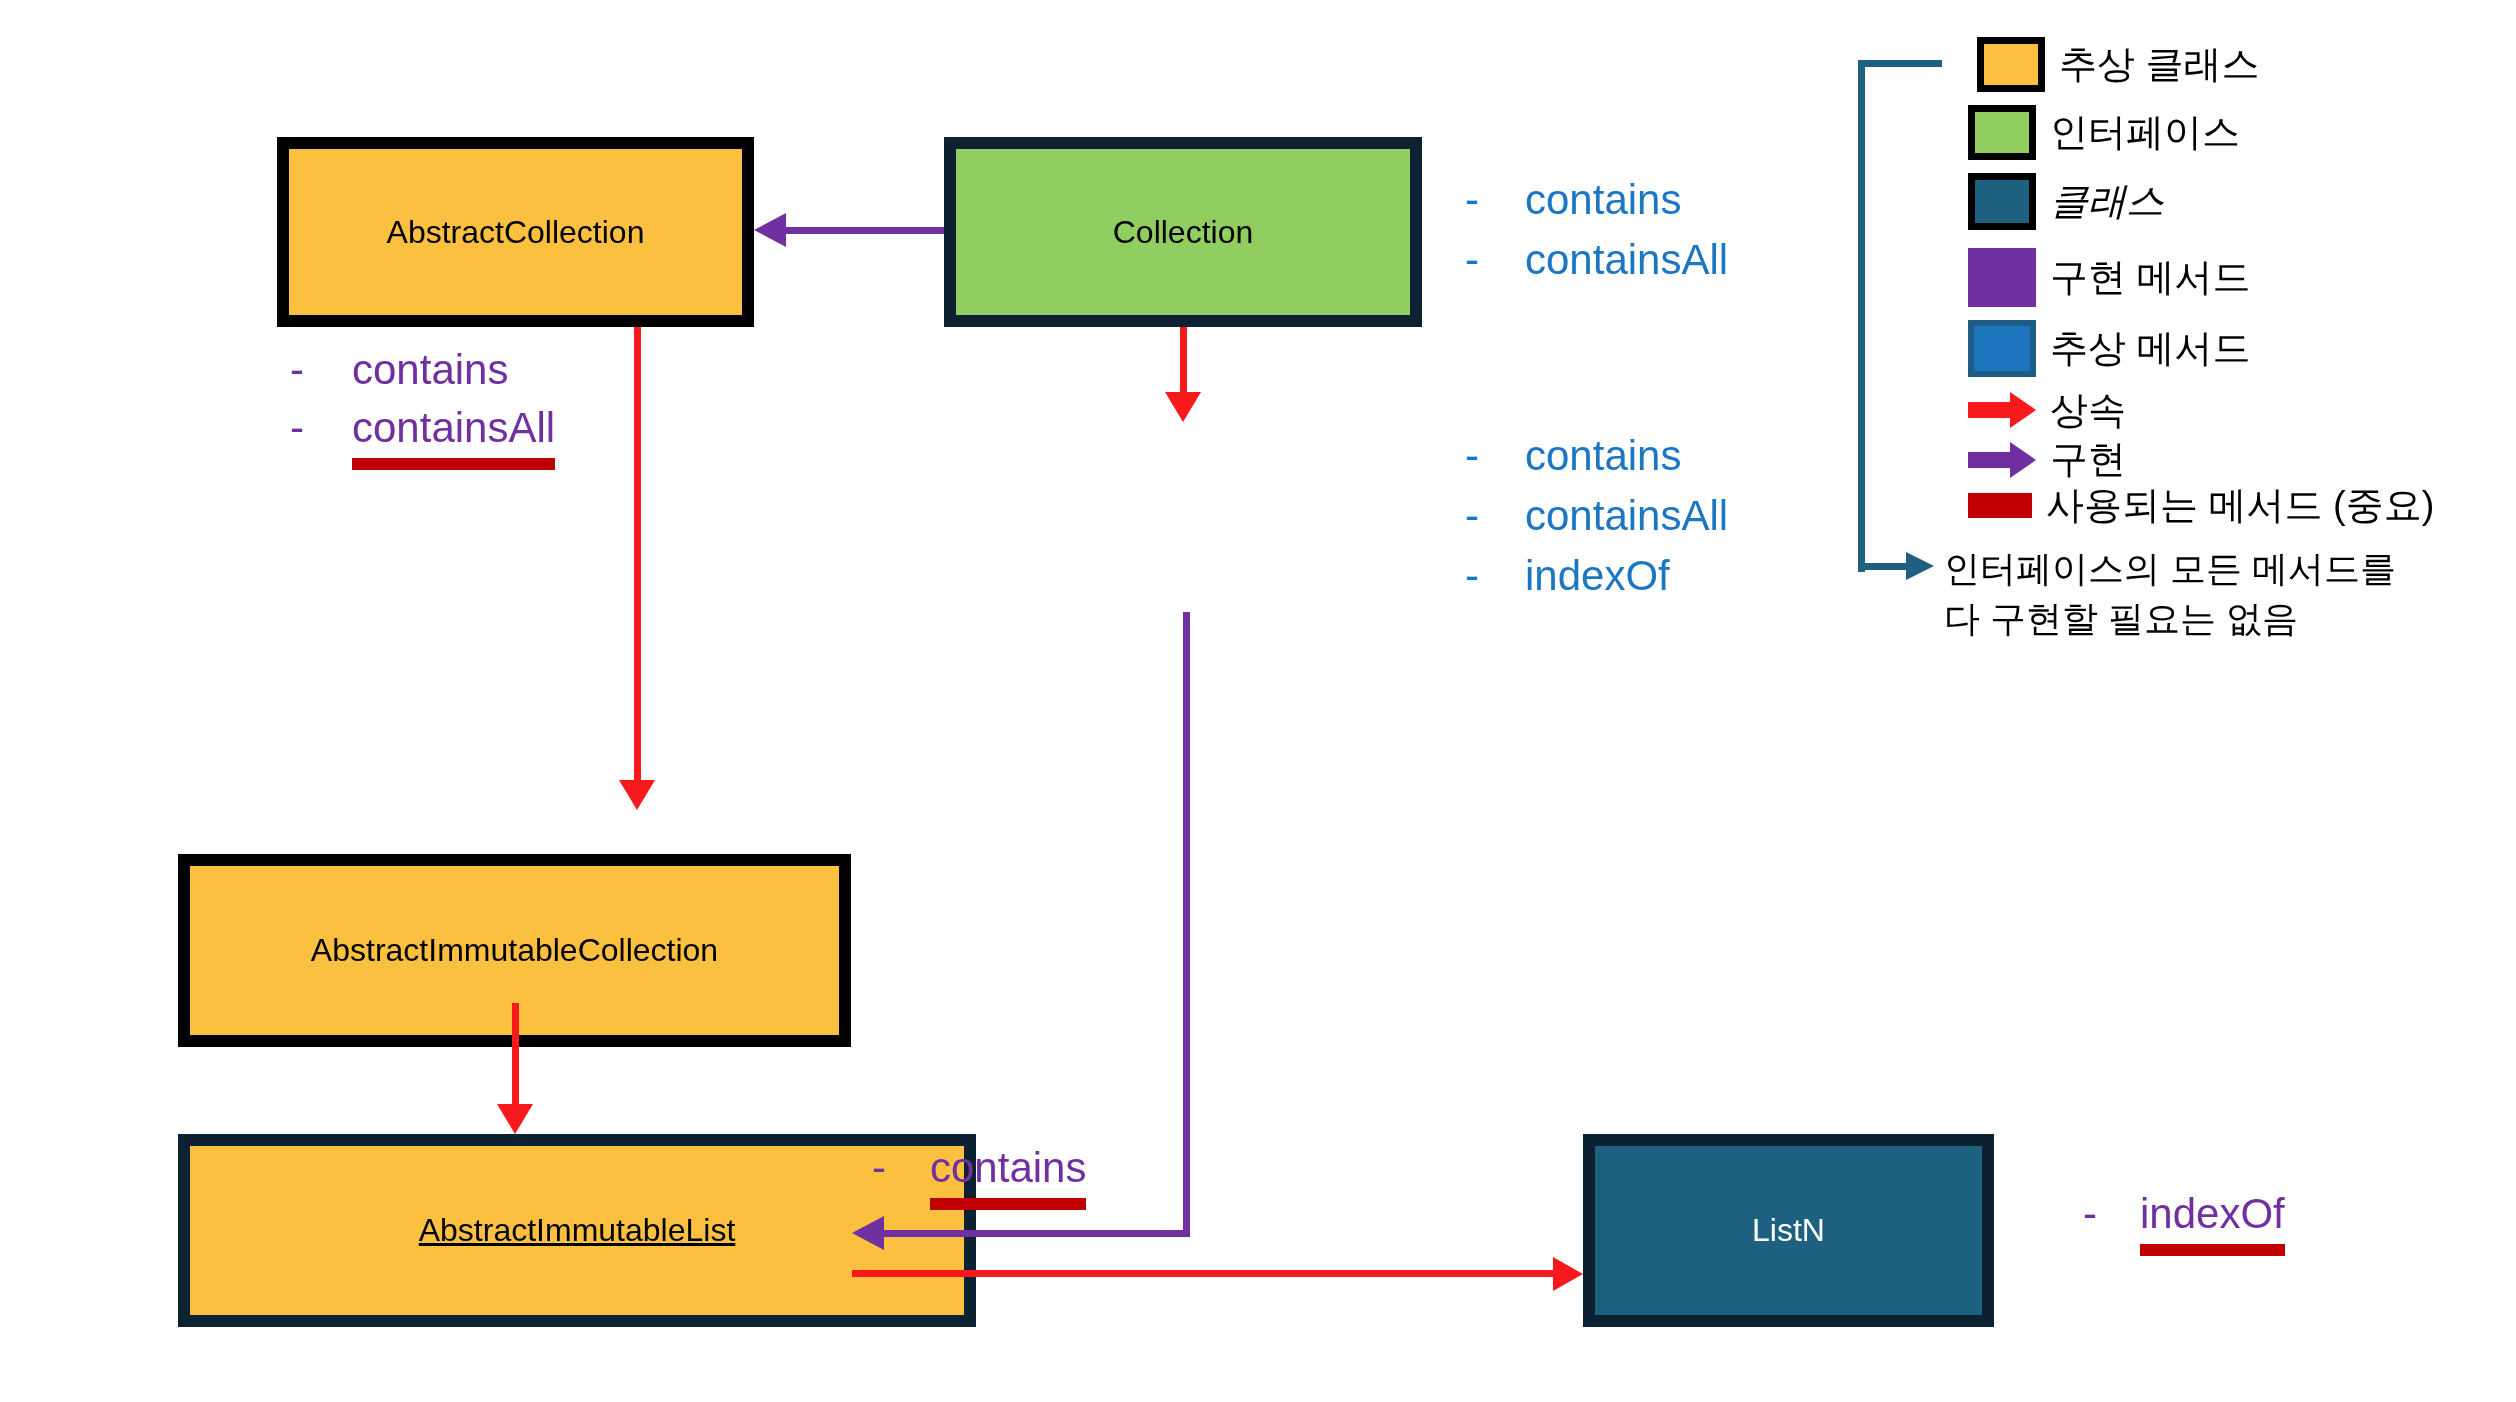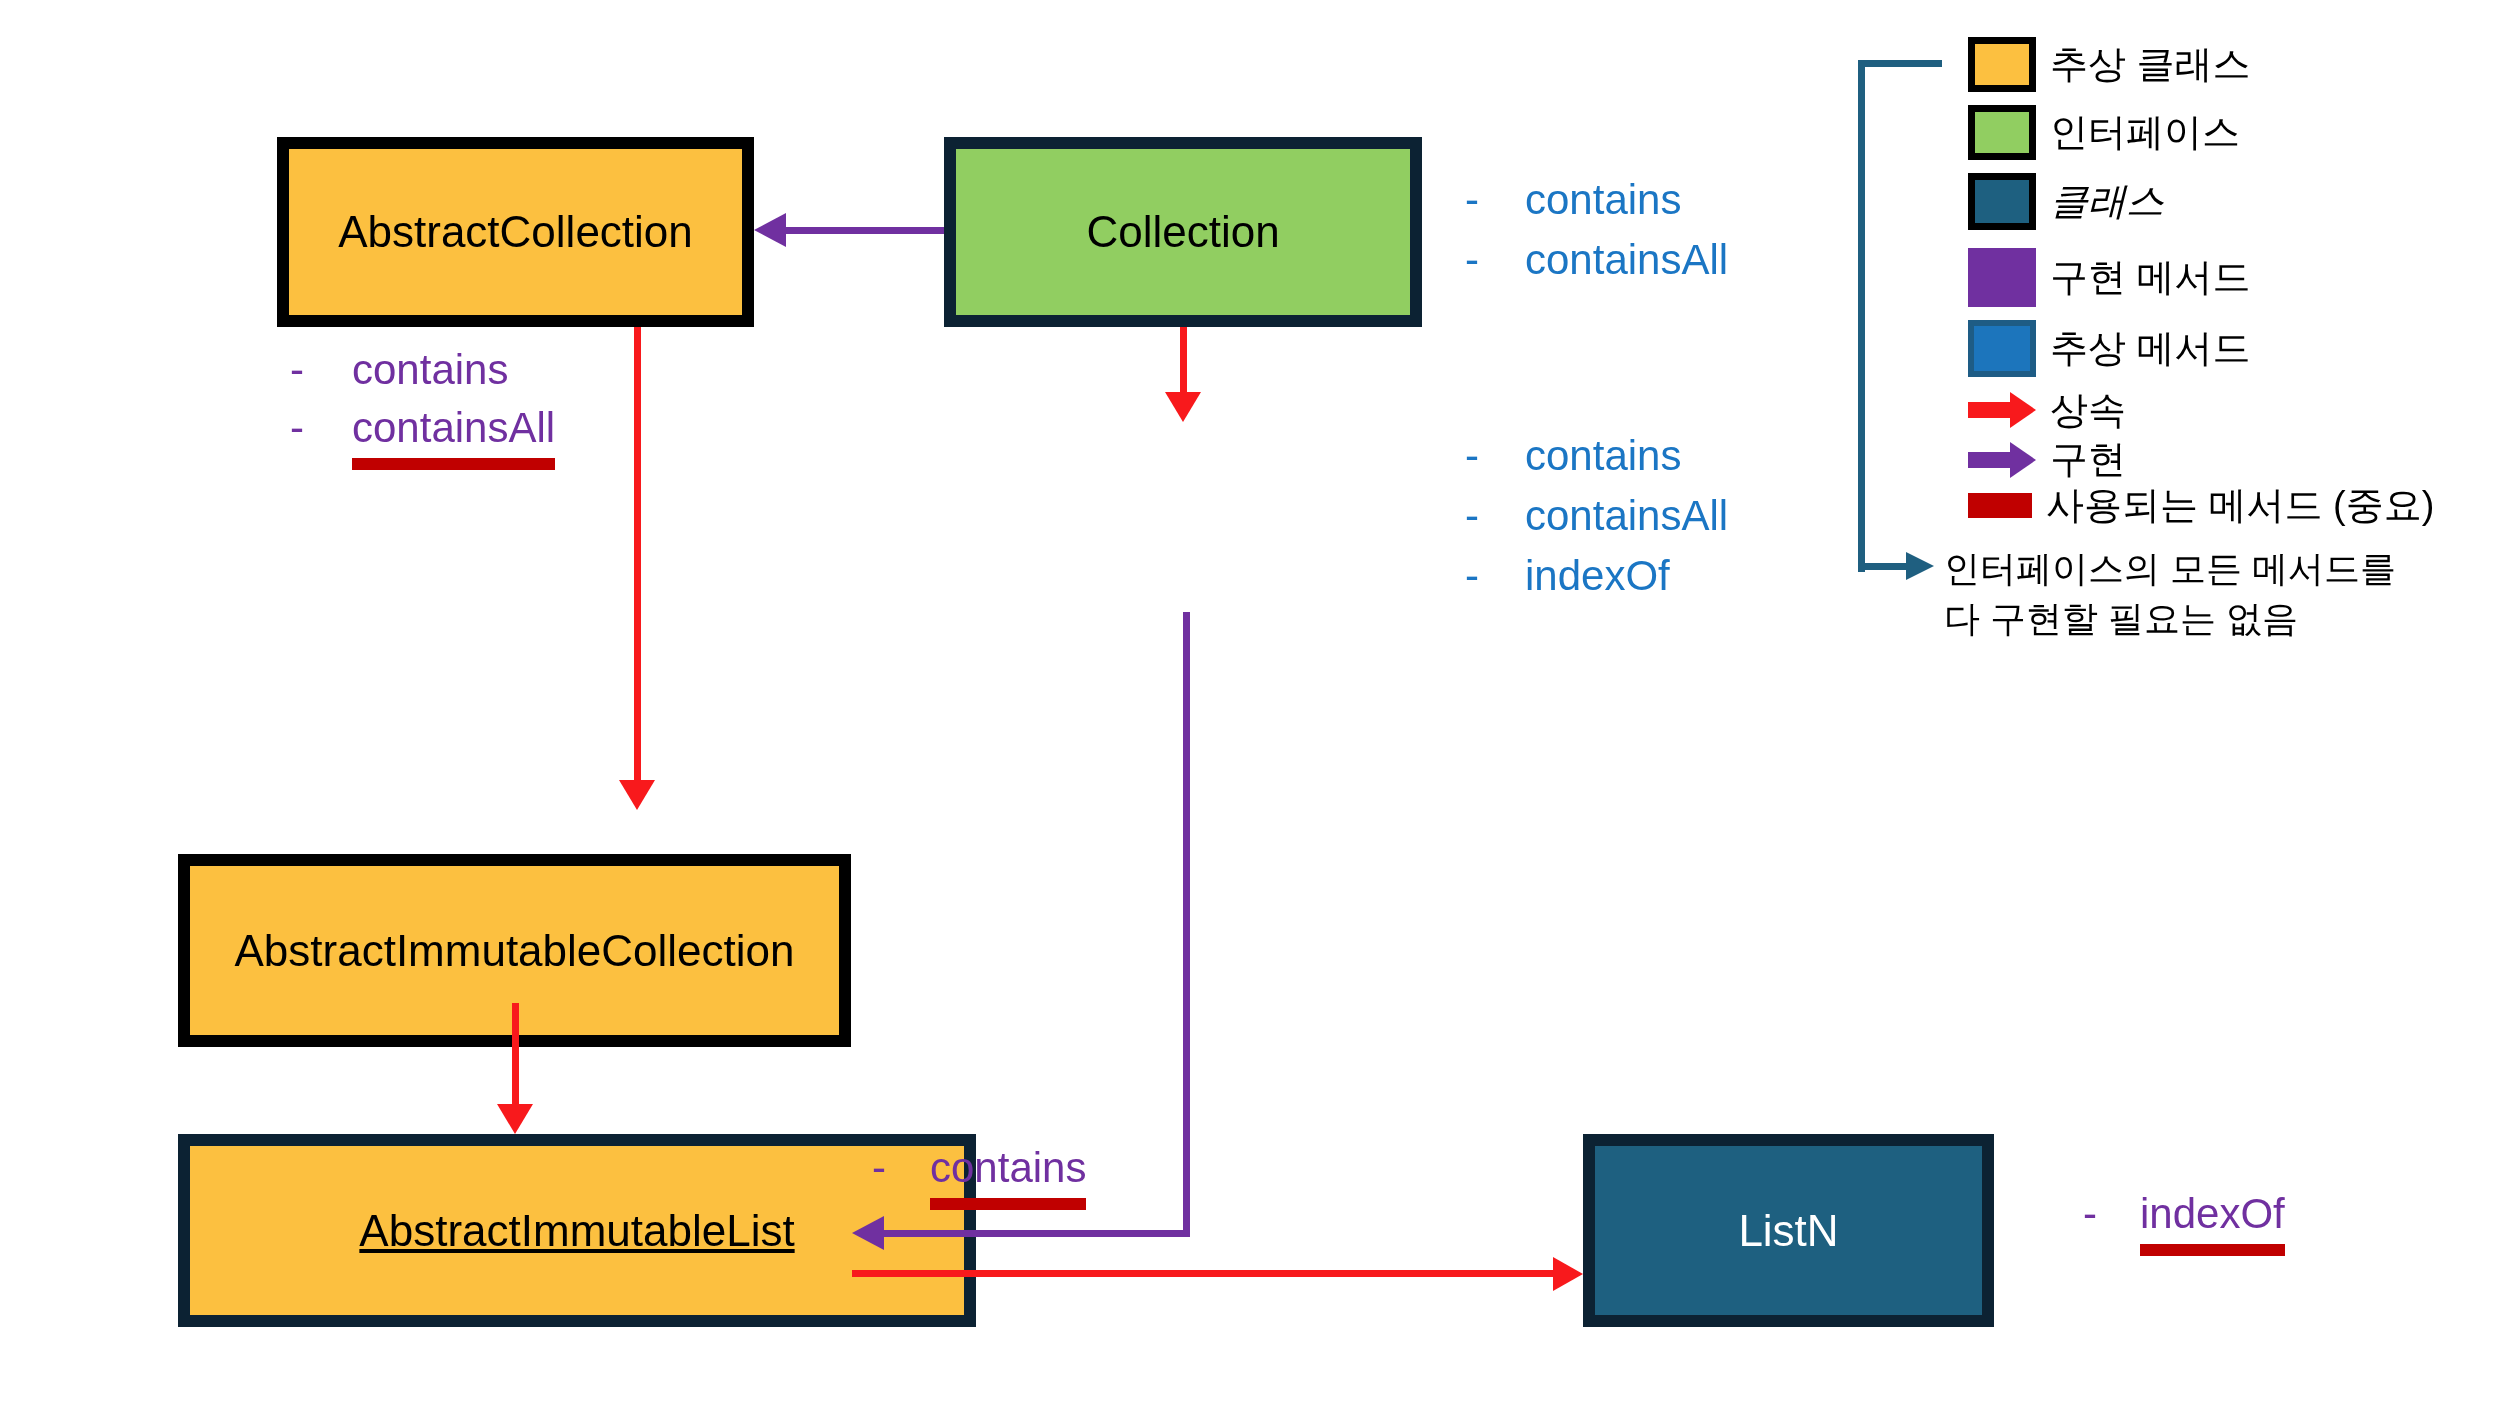--- a/index.html
+++ b/index.html
@@ -16,21 +16,21 @@
     --bracket-teal:#1F5F80;
   }
   html,body{margin:0;padding:0;background:#fff;}
   .canvas{
     position:relative;width:2516px;height:1402px;background:#ffffff;overflow:hidden;
     font-family:"Liberation Sans","DejaVu Sans",sans-serif;
   }
   
   .box{
     position:absolute;box-sizing:border-box;display:flex;align-items:center;justify-content:center;
-    font-size:44px;color:#000;text-align:right;
+    font-size:32px;color:#000;text-align:right;
   }
   .box.fill-orange{background:var(--abstract-class-orange);}
   .box.fill-green{background:var(--interface-green);}
   .box.fill-teal{background:var(--class-teal);color:#ffffff;}
   .bd-black{border:12px solid #000000;}
   .bd-navy{border:12px solid var(--navy-border);}
   
   .line{position:absolute;}
   .line.red{background:var(--inherit-red);}
   .line.purple{background:var(--implemented-purple);}
@@ -158,21 +158,21 @@
     </div>
   </div>
 
   <div class="methods purple" style="left:2083px;top:1190px;">
     <div class="m-row">
       <span class="m-dash w57">-</span>
       <span class="m-label u">indexOf</span>
     </div>
   </div>
 
-  <div class="lg-row" style="top:37px;height:55px;">
+  <div class="lg-row" style="top:37px;height:55px;margin-left:9px;">
     <span class="sw sw-orange"></span>
     <span class="lg-label">추상 클래스</span>
   </div>
   <div class="lg-row" style="top:105px;height:55px;">
     <span class="sw sw-green"></span>
     <span class="lg-label">인터페이스</span>
   </div>
   <div class="lg-row" style="top:173px;height:57px;font-style:italic;">
     <span class="sw sw-teal"></span>
     <span class="lg-label">클래스</span>

